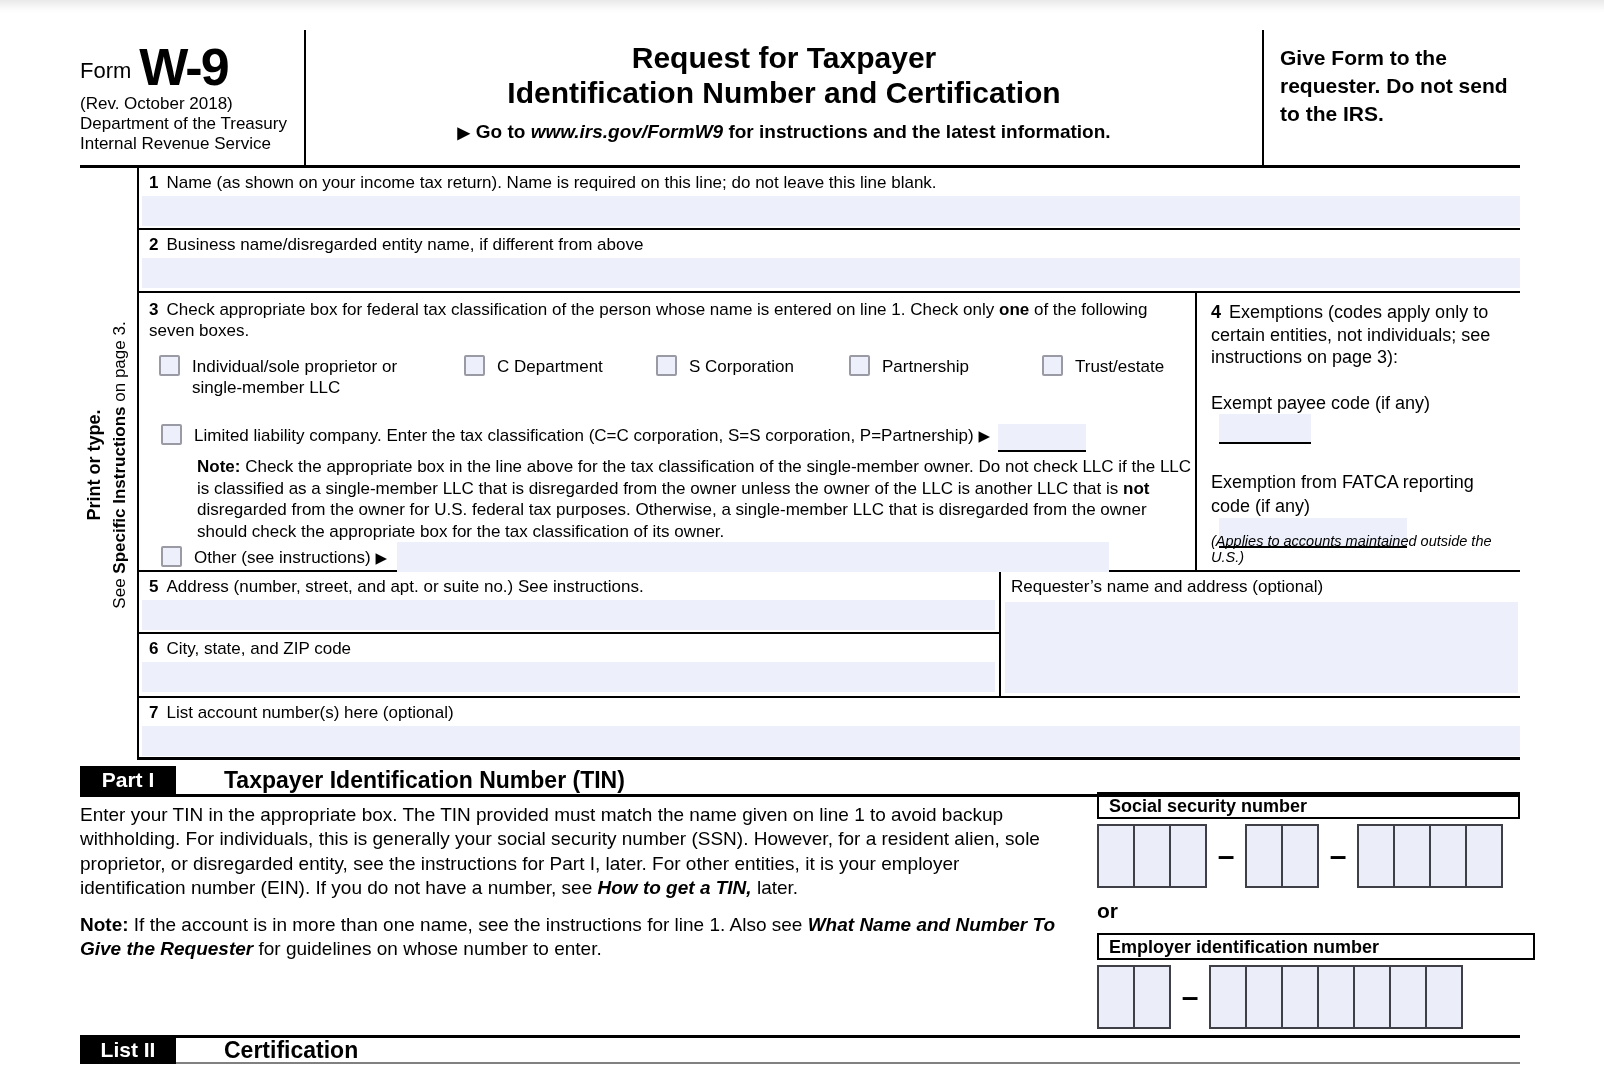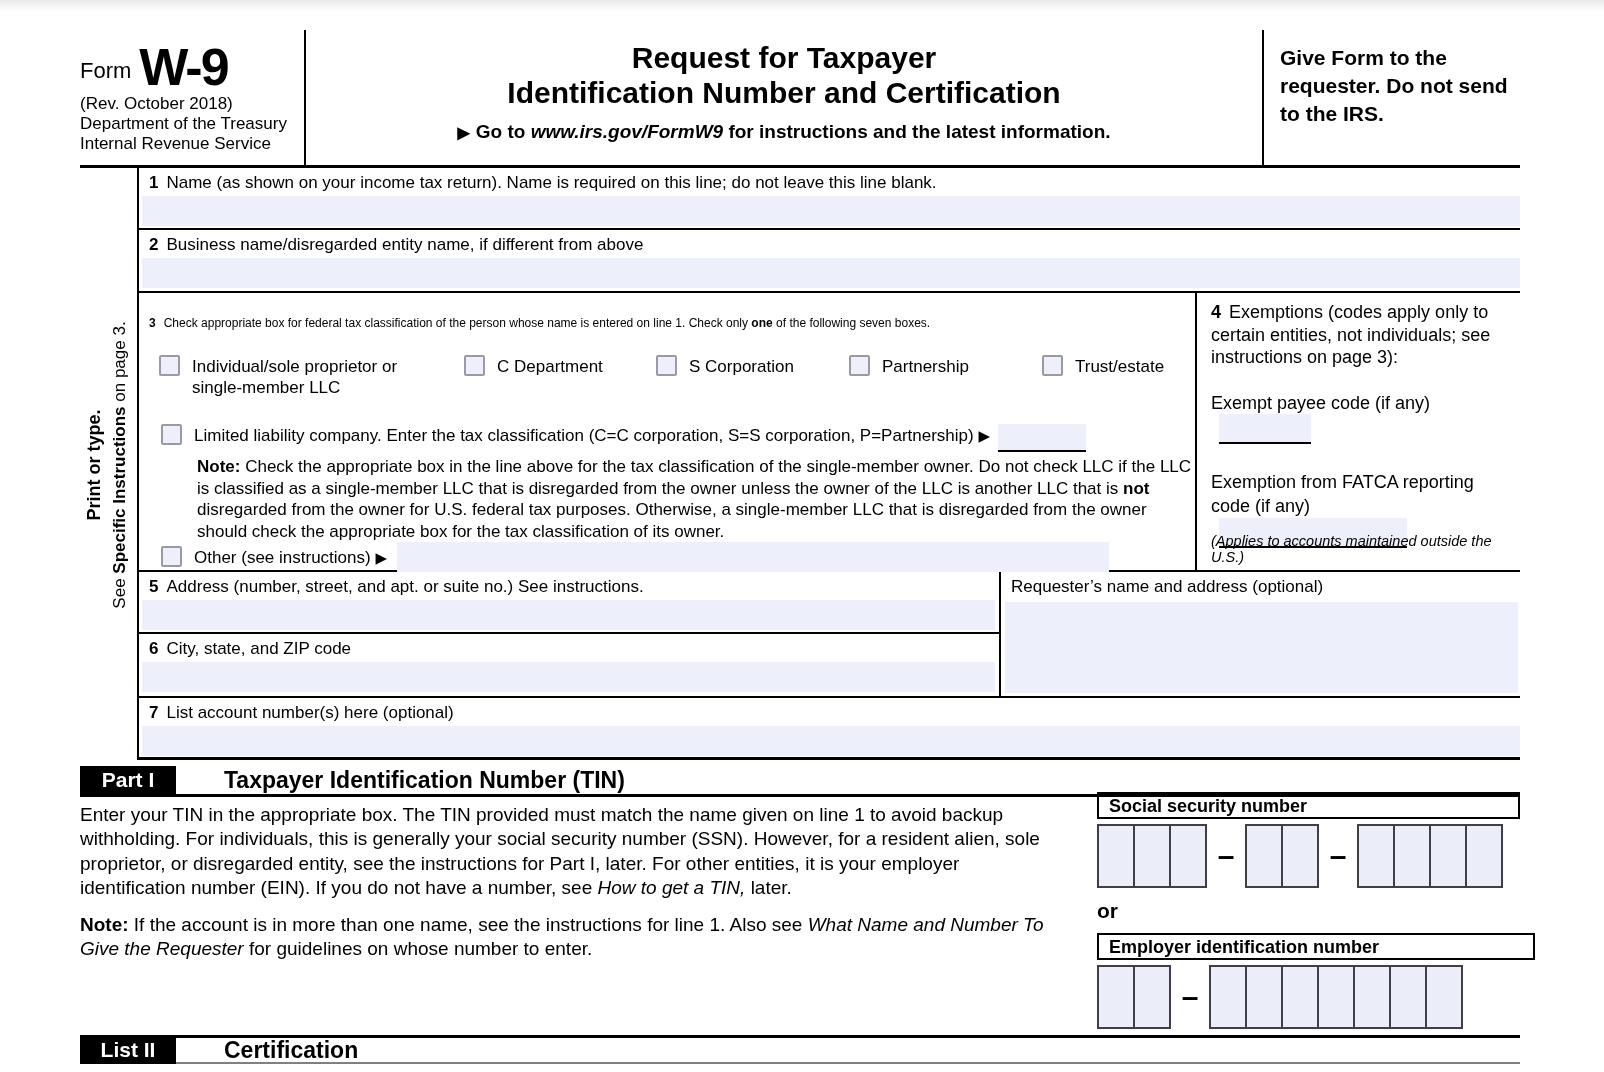--- a/index.html
+++ b/index.html
@@ -36,21 +36,21 @@
   
   .main { position:absolute; left:137px; top:168px; width:1383px; border-left:2px solid #000; }
   .flabel { padding:5px 10px 2px 10px; font-size:17px; line-height:20px; }
   .fnum { font-weight:bold; margin-right:8px; }
   .finput { height:30px; background:#edf0fa; margin:1px 0 3px 3px; }
   .row1, .row2 { height:62px; border-bottom:2px solid #000; }
   .row2 { height:63px; }
 
   .row34 { height:279px; border-bottom:2px solid #000; display:flex; }
   .sec3 { width:1058px; border-right:2px solid #000; position:relative; }
-  .s3label { padding:20px 24px 0 10px; font-size:12px; line-height:21px; }
+  .s3label { padding:6px 24px 0 10px; font-size:17px; line-height:21px; }
   .cb { width:21px; height:21px; background:#edf0fa; border:2px solid #9a9aa5; border-radius:2px; flex:none; }
   .opt { position:absolute; top:62px; display:flex; align-items:flex-start; }
   .opt .olabel { font-size:17px; line-height:21px; margin-left:12px; margin-top:1px; }
   .opt0 { left:20px; } .opt0 .olabel { width:250px; }
   .opt1 { left:325px; } .opt2 { left:517px; } .opt3 { left:710px; } .opt4 { left:903px; }
   .llc-row { position:absolute; top:131px; left:22px; display:flex; align-items:flex-start; }
   .llc-row .olabel { font-size:17px; margin-left:12px; margin-top:2px; }
   .small-field { display:inline-block; width:88px; height:28px; background:#edf0fa;
                  border-bottom:2px solid #000; margin-left:8px; }
   .arrow { font-size:15px; }
@@ -78,21 +78,21 @@
   .row7 { height:62px; border-bottom:3px solid #000; }
 
   
   .part-header { position:absolute; left:80px; width:1440px; display:flex; align-items:center; }
   .p1h { top:766px; height:31px; border-bottom:3px solid #000; }
   .part-box { width:96px; height:28px; background:#000; color:#fff; font-weight:bold;
               font-size:21px; text-align:center; line-height:28px; flex:none; }
   .part-title { margin-left:48px; font-size:23px; font-weight:bold; }
   .part1-left { position:absolute; left:80px; top:803px; width:985px; font-size:19px; line-height:24.3px; }
   .part1-left .p2 { margin-top:13px; }
-  .it { font-style:italic; } .bd { font-weight:bold; }
+  .it { font-style:italic;font-weight:bold; } .bd { font-weight:bold; }
 
   .tin-right { position:absolute; left:1097px; top:792px; width:423px; }
   .tin-label-box { border:2px solid #000; height:27px; font-size:18px; font-weight:bold;
                    padding:2px 0 0 10px; }
   .ein-width { width:438px; }
   .cells-row { display:flex; align-items:center; margin-top:5px; height:64px; }
   .cell-group { display:flex; }
   .tin-cell { width:38px; height:64px; background:#ebeef9; border:2px solid #3f3f48; margin-left:-2px; }
   .cell-group .tin-cell:first-child { margin-left:0; }
   .cell-dash { width:38px; text-align:center; font-size:30px; font-weight:bold; }

